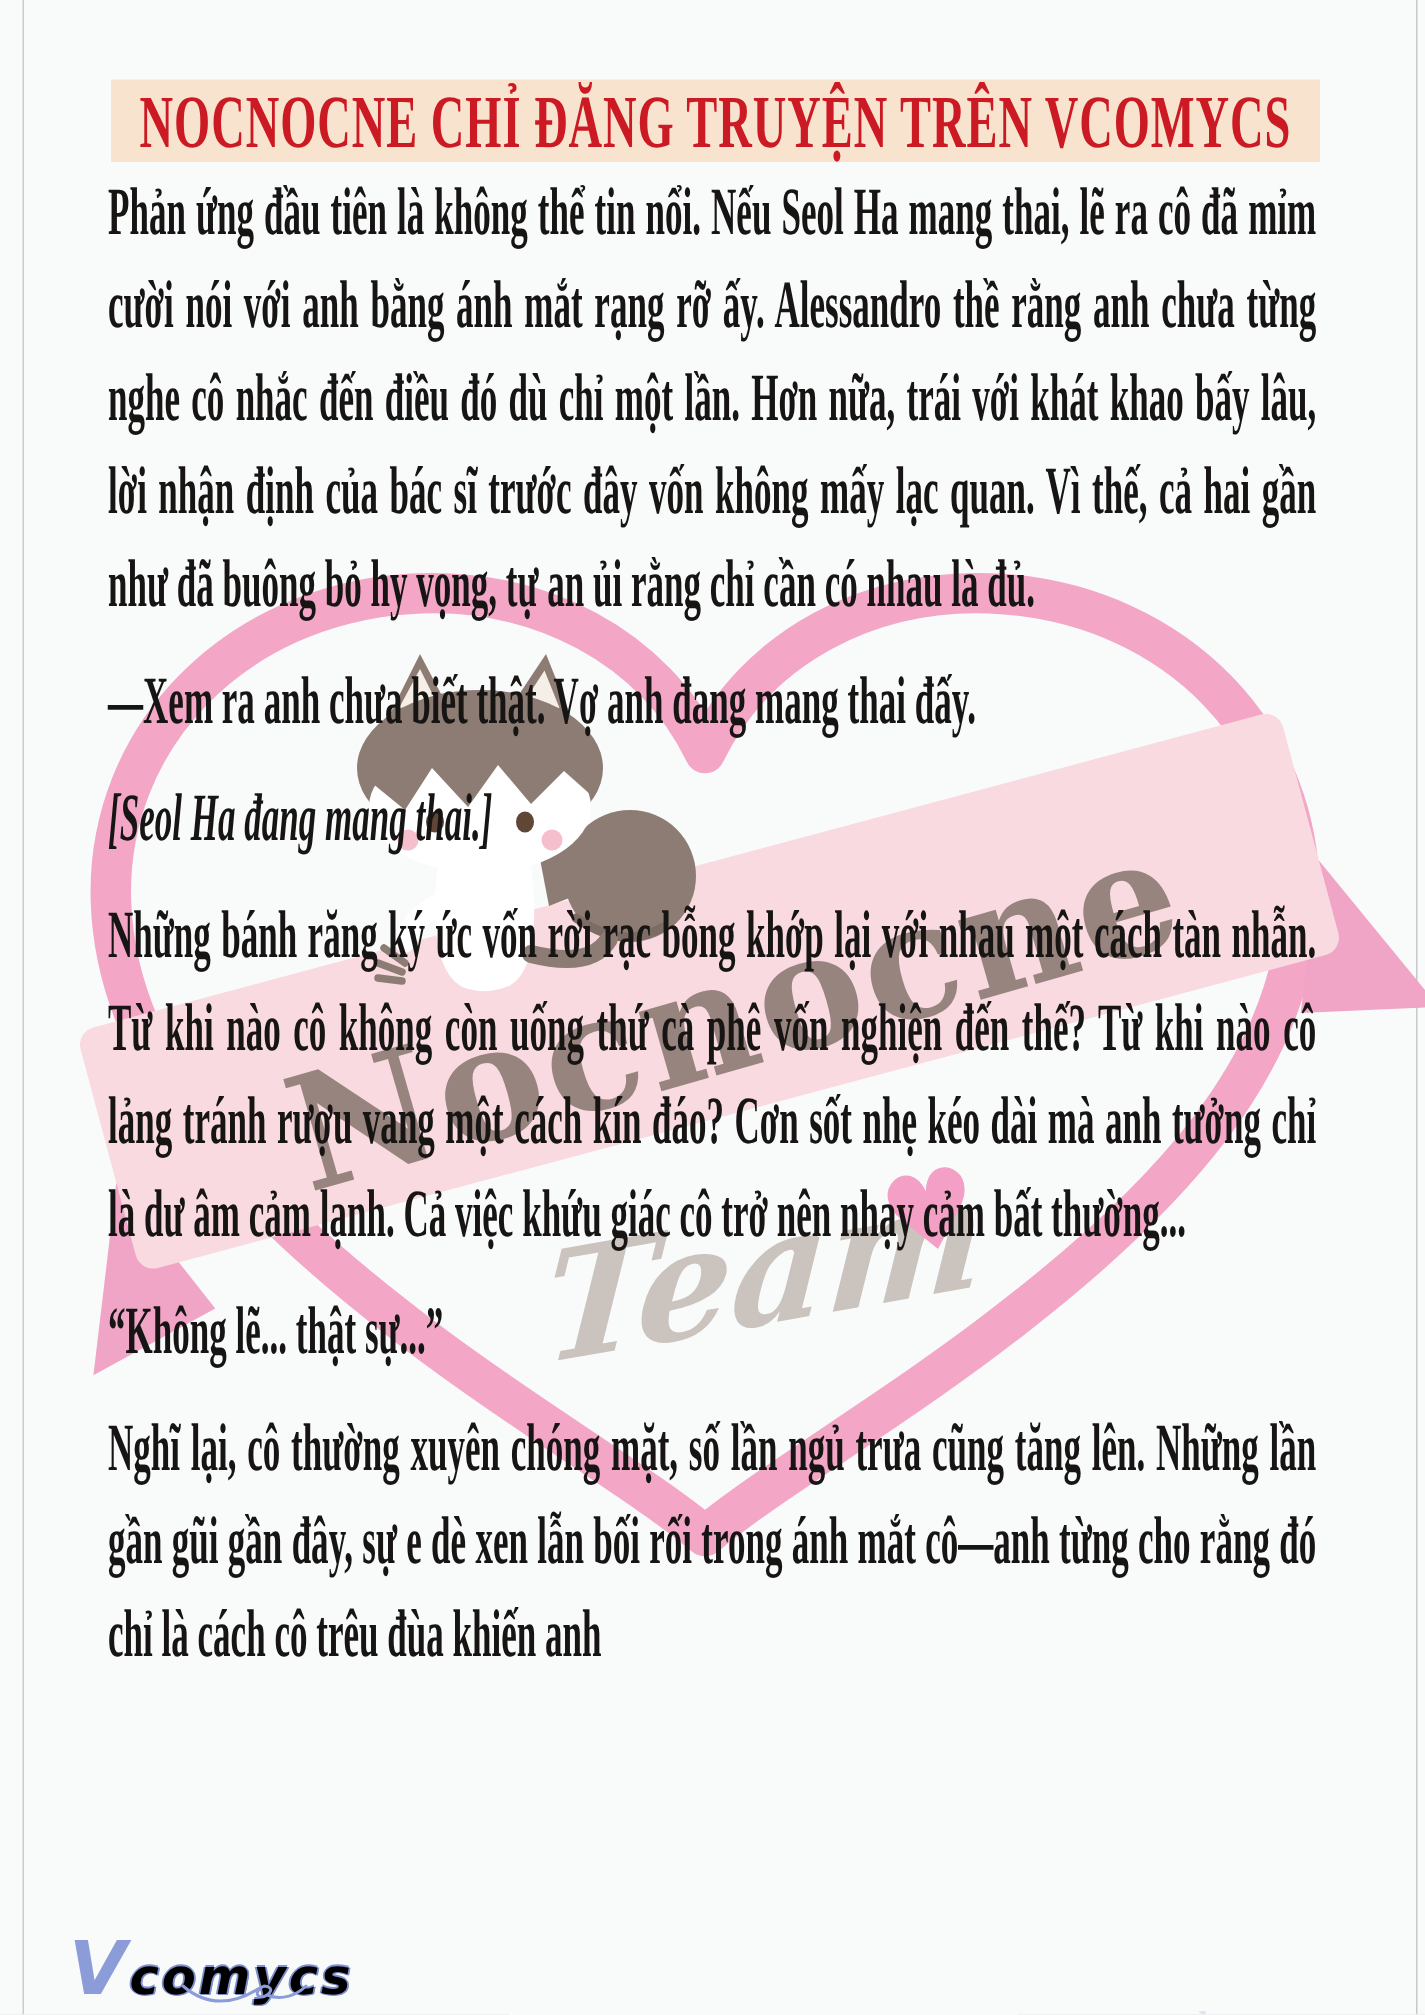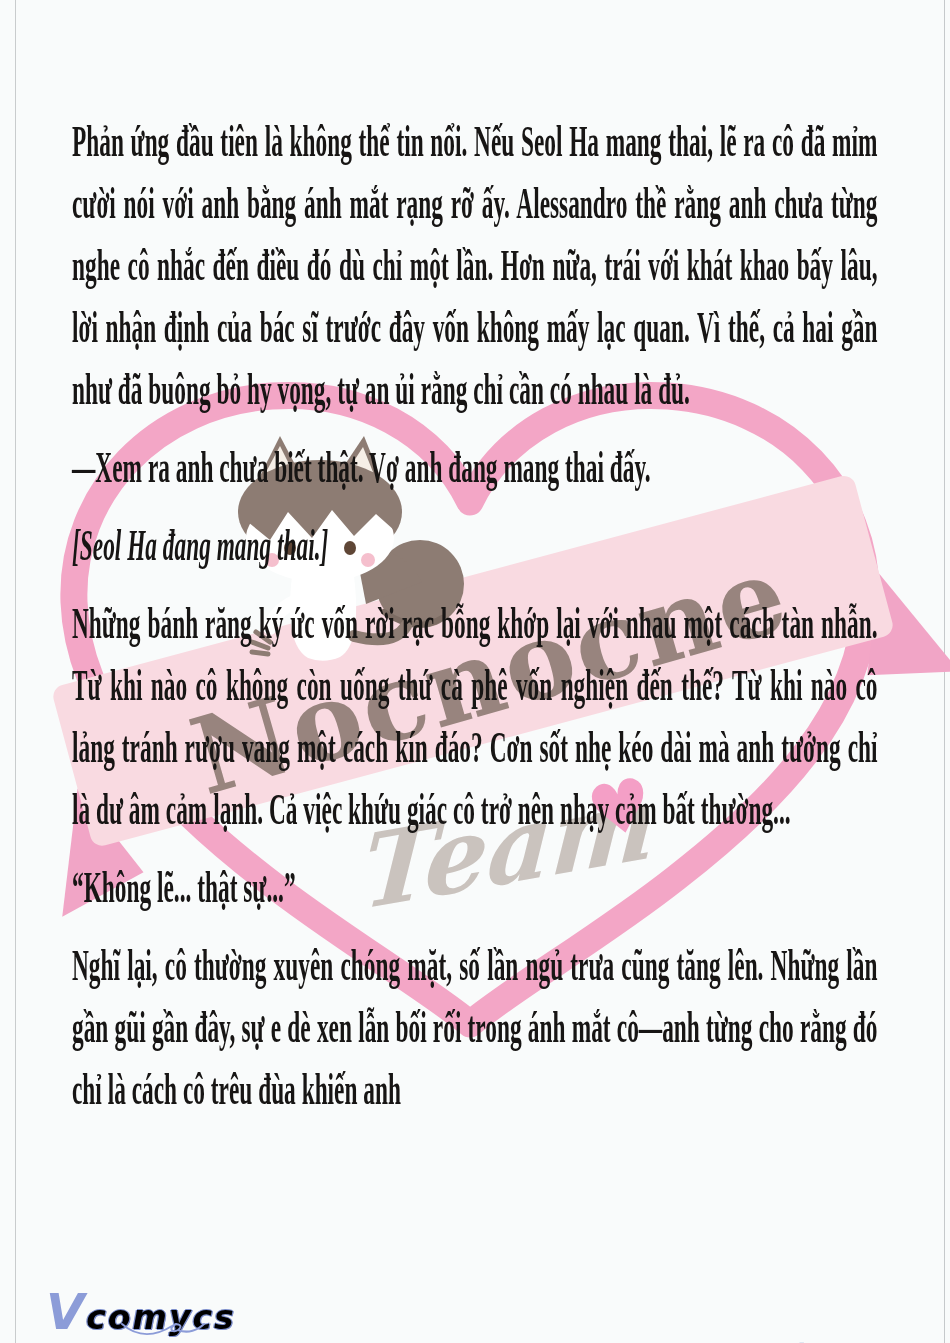--- a/index.html
+++ b/index.html
@@ -129,20 +129,23 @@
       <g stroke="#8d7c73" stroke-width="5" stroke-linecap="round">
         <path d="M48,198 l14,10"></path>
           <path d="M44,208 l16,6"></path>
           <path d="M44,218 l16,2"></path>
       </g>
 
       <path d="M146,202 Q186,212 198,192" stroke="#8d7c73" stroke-width="12" fill="none" stroke-linecap="round"></path>
     </svg>
   </div>
 
+  <div class="notice">
+    <div class="notice-inner">NOCNOCNE CHỈ ĐĂNG TRUYỆN TRÊN VCOMYCS</div>
+  </div>
 
   <div class="text-col">
     <p>Phản ứng đầu tiên là không thể tin nổi. Nếu Seol Ha mang thai, lẽ ra cô đã mỉm cười nói với anh bằng ánh mắt rạng rỡ ấy. Alessandro thề rằng anh chưa từng nghe cô nhắc đến điều đó dù chỉ một lần. Hơn nữa, trái với khát khao bấy lâu, lời nhận định của bác sĩ trước đây vốn không mấy lạc quan. Vì thế, cả hai gần như đã buông bỏ hy vọng, tự an ủi rằng chỉ cần có nhau là đủ.</p>
     <p class="p-left">—Xem ra anh chưa biết thật. Vợ anh đang mang thai đấy.</p>
     <p class="p-em">[Seol Ha đang mang thai.]</p>
     <p>Những bánh răng ký ức vốn rời rạc bỗng khớp lại với nhau một cách tàn nhẫn. Từ khi nào cô không còn uống thứ cà phê vốn nghiện đến thế? Từ khi nào cô lảng tránh rượu vang một cách kín đáo? Cơn sốt nhẹ kéo dài mà anh tưởng chỉ là dư âm cảm lạnh. Cả việc khứu giác cô trở nên nhạy cảm bất thường...</p>
     <p class="p-left">“Không lẽ... thật sự...”</p>
     <p>Nghĩ lại, cô thường xuyên chóng mặt, số lần ngủ trưa cũng tăng lên. Những lần gần gũi gần đây, sự e dè xen lẫn bối rối trong ánh mắt cô—anh từng cho rằng đó chỉ là cách cô trêu đùa khiến anh</p>
   </div>
 

